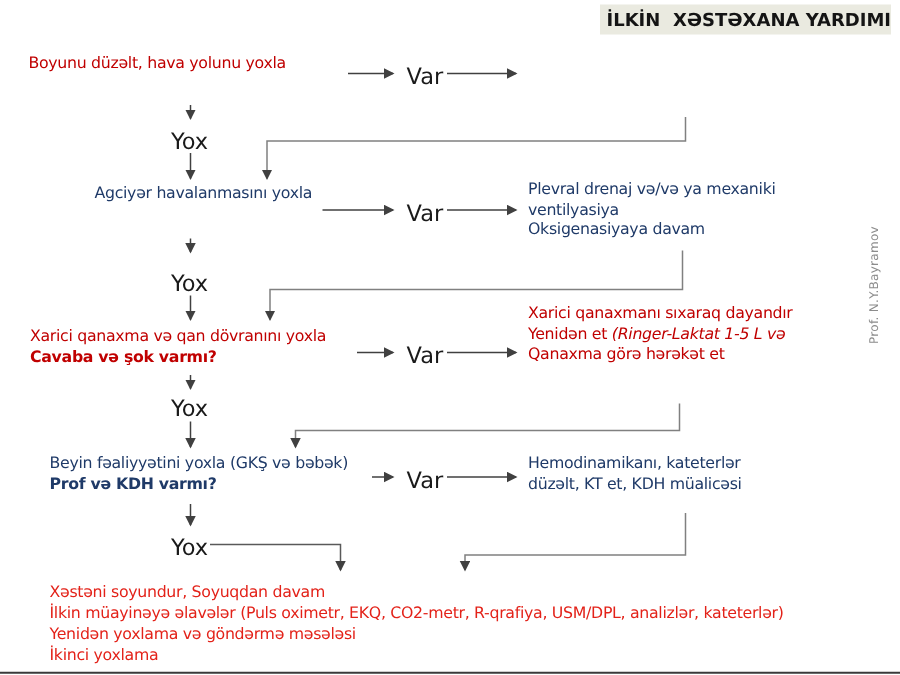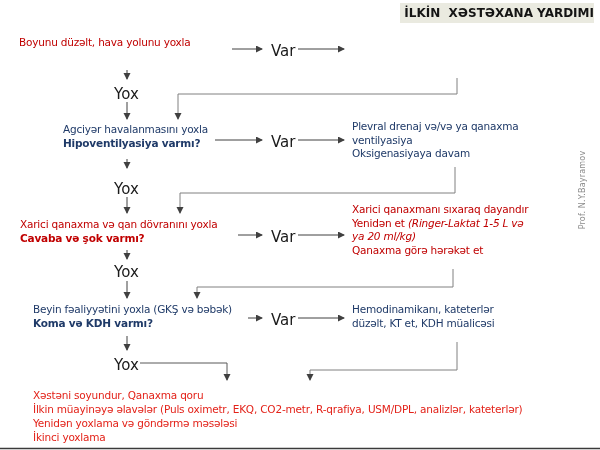--- a/index.html
+++ b/index.html
@@ -80,59 +80,57 @@
   </svg>
 
   <div class="abs hdr">İLKİN  XƏSTƏXANA YARDIMI</div>
 
   <div class="abs step red s1 nowrap">
     <div>Boyunu düzəlt, hava yolunu yoxla</div>
   </div>
 
   <div class="abs step blue s2 nowrap">
     <div>Agciyər havalanmasını yoxla</div>
-    <div class="q">Hipoventilyasiya varmı?</div>
   </div>
   <div class="abs action blue a2 nowrap">
-    <div>Plevral drenaj və/və ya qanaxma</div>
+    <div>Plevral drenaj və/və ya mexaniki</div>
     <div>ventilyasiya</div>
     <div>Oksigenasiyaya davam</div>
   </div>
 
   <div class="abs step red s3 nowrap">
     <div>Xarici qanaxma və qan dövranını yoxla</div>
     <div class="q">Cavaba və şok varmı?</div>
   </div>
   <div class="abs action red a3 nowrap">
     <div>Xarici qanaxmanı sıxaraq dayandır</div>
     <div><span>Yenidən et </span><i>(Ringer-Laktat 1-5 L və</i></div>
-    <div><i>ya 20 ml/kg)</i></div>
     <div>Qanaxma görə hərəkət et</div>
   </div>
 
   <div class="abs step blue s4 nowrap">
     <div>Beyin fəaliyyətini yoxla (GKŞ və bəbək)</div>
-    <div class="q">Koma və KDH varmı?</div>
+    <div class="q">Prof və KDH varmı?</div>
   </div>
   <div class="abs action blue a4 nowrap">
     <div>Hemodinamikanı, kateterlər</div>
     <div>düzəlt, KT et, KDH müalicəsi</div>
   </div>
 
   <div class="abs branch v1">Var</div>
   <div class="abs branch v2">Var</div>
   <div class="abs branch v3">Var</div>
   <div class="abs branch v4">Var</div>
   <div class="abs branch y1">Yox</div>
   <div class="abs branch y2">Yox</div>
   <div class="abs branch y3">Yox</div>
   <div class="abs branch y4">Yox</div>
 
   <div class="abs footer nowrap">
-    <div>Xəstəni soyundur, Qanaxma qoru</div>
+    <div>Xəstəni soyundur, Soyuqdan davam</div>
     <div>İlkin müayinəyə əlavələr (Puls oximetr, EKQ, CO2-metr, R-qrafiya, USM/DPL, analizlər, kateterlər)</div>
     <div>Yenidən yoxlama və göndərmə məsələsi</div>
     <div>İkinci yoxlama</div>
   </div>
 
   <div class="abs credit nowrap">Prof. N.Y.Bayramov</div>
 
 </div>
 
 </body></html>

